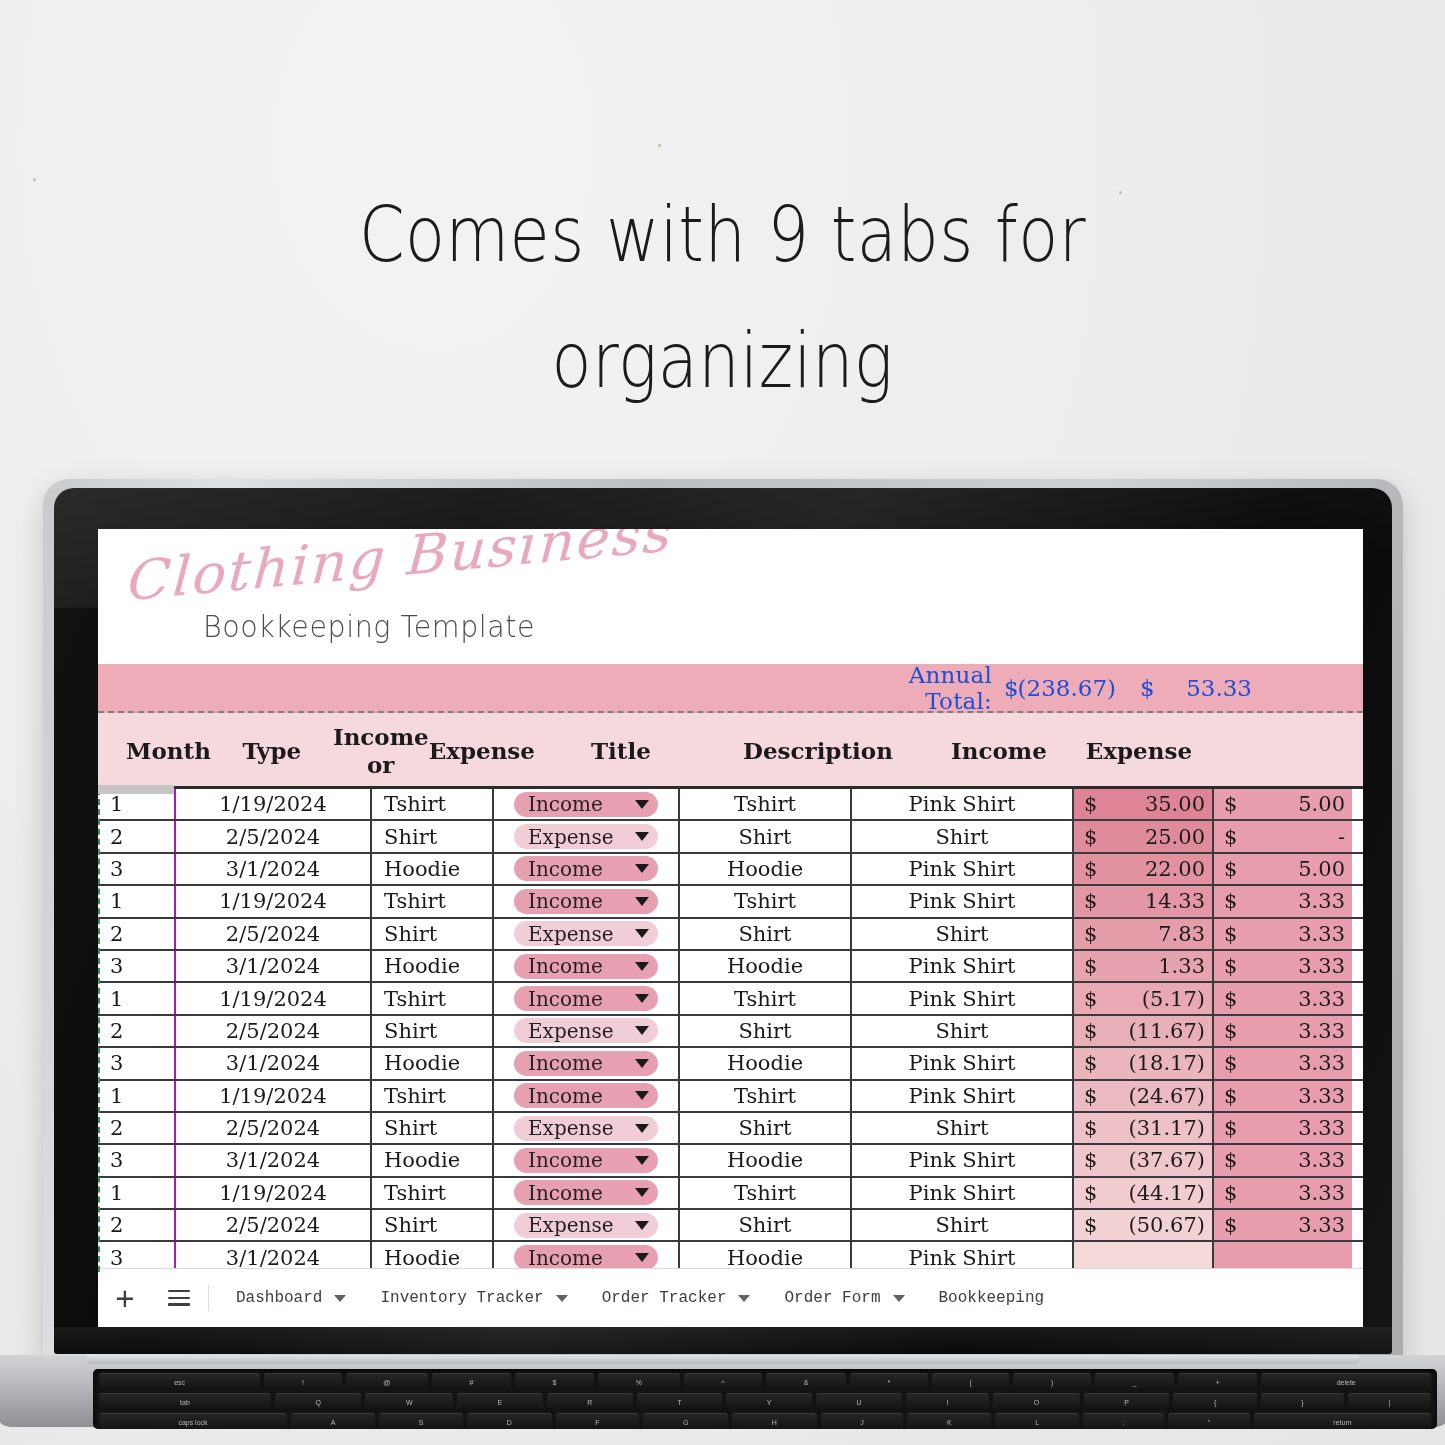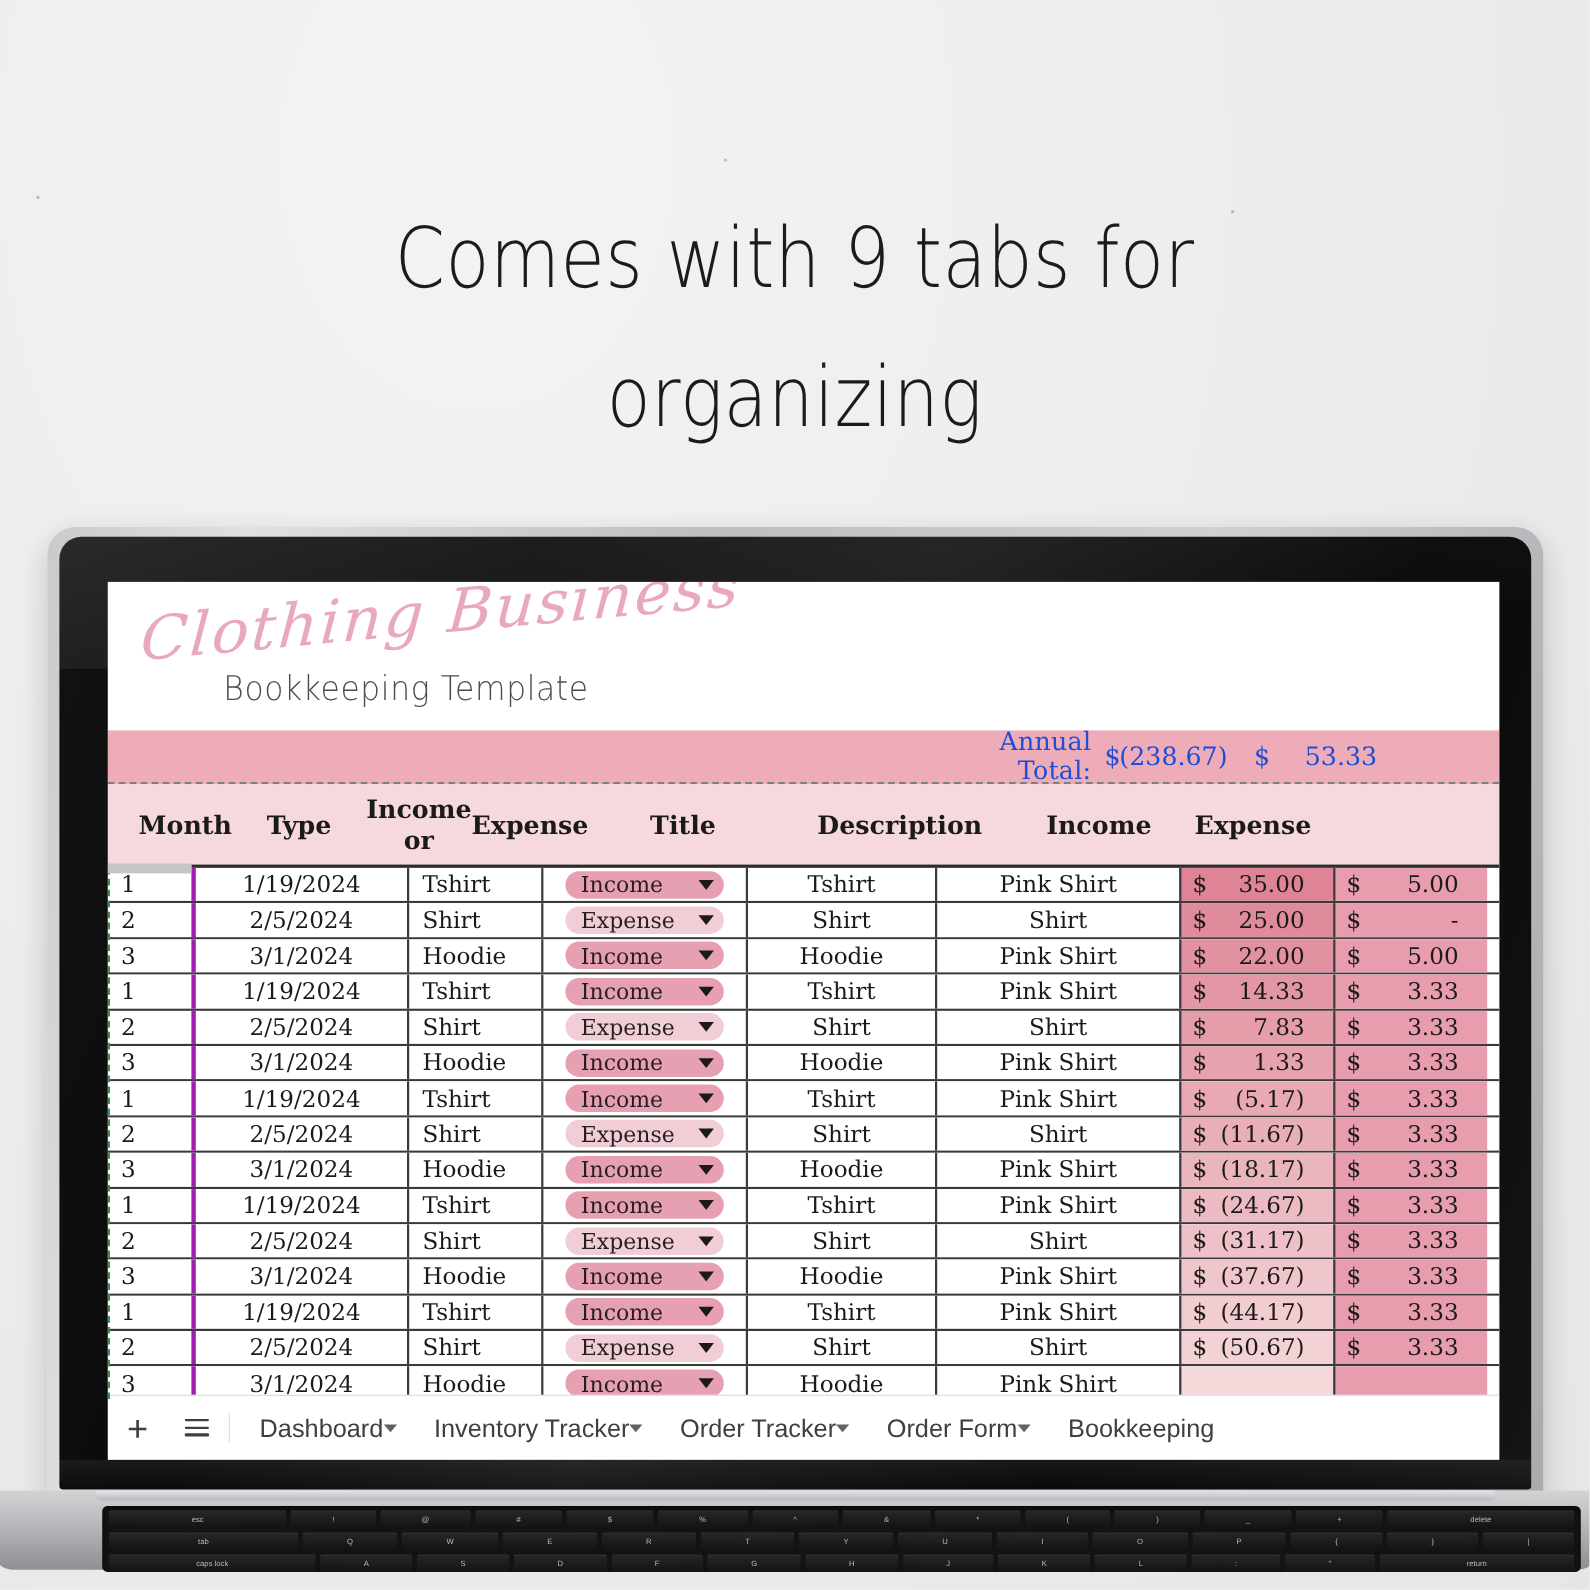--- a/index.html
+++ b/index.html
@@ -220,37 +220,37 @@
     background: #ffffff;
   }
   .cell {
     display: flex;
     align-items: center;
     box-sizing: border-box;
     overflow: hidden;
     white-space: nowrap;
   }
   .c-month   { flex: 0 0 76px;  padding-left: 12px; justify-content: flex-start; }
-  .c-date    { flex: 0 0 196px; justify-content: center; border-left: 4px solid #a21caf; }
+  .c-date    { flex: 0 0 196px; justify-content: center; border-left: 2px solid #a21caf; }
   .c-type    { flex: 0 0 122px; padding-left: 12px; justify-content: flex-start; border-left: 2px solid #3a3a3a; }
   .c-ie      { flex: 0 0 186px; justify-content: center; border-left: 2px solid #3a3a3a; }
   .c-title   { flex: 0 0 172px; justify-content: center; border-left: 2px solid #3a3a3a; }
   .c-desc    { flex: 0 0 222px; justify-content: center; border-left: 2px solid #3a3a3a; }
   .c-inc     { flex: 0 0 140px; position: relative; border-left: 2px solid #3a3a3a; }
   .c-exp     { flex: 0 0 140px; position: relative; border-left: 2px solid #3a3a3a; }
 
   .amt-cur {
     position: absolute;
     left: 10px;
     top: 50%;
     transform: translateY(-50%);
   }
   .amt-val {
     position: absolute;
-    right: 26px;
+    right: 7px;
     top: 50%;
     transform: translateY(-50%);
   }
 
   
   .chip {
     display: inline-flex;
     align-items: center;
     justify-content: space-between;
     width: 144px;
@@ -333,25 +333,25 @@
     flex: 0 0 auto;
     width: 1px;
     height: 26px;
     background: #dadce0;
     margin: 0 10px 0 2px;
   }
   .tab {
     flex: 0 0 auto;
     display: flex;
     align-items: center;
-    gap: 0;
+    gap: 12px;
     padding: 0 17px;
     height: 58px;
-    font-family: Liberation Sans, sans-serif;
-    font-size: 23px;
+    font-family: Liberation Mono, monospace;
+    font-size: 16px;
     color: #3c4043;
     white-space: nowrap;
   }
   .tab .tcaret {
     width: 0; height: 0;
     border-left: 6px solid transparent;
     border-right: 6px solid transparent;
     border-top: 7px solid #5f6368;
   }
 

